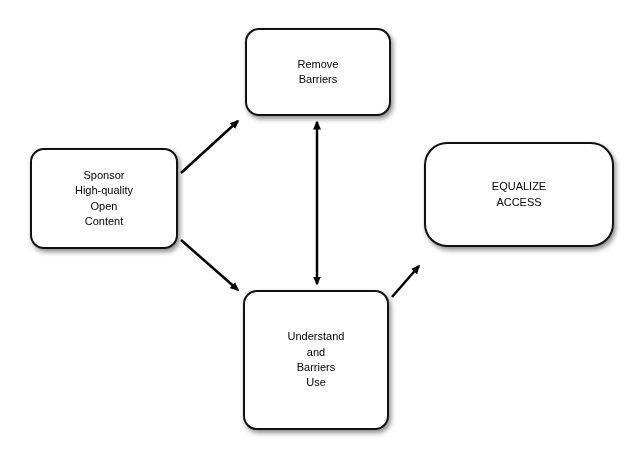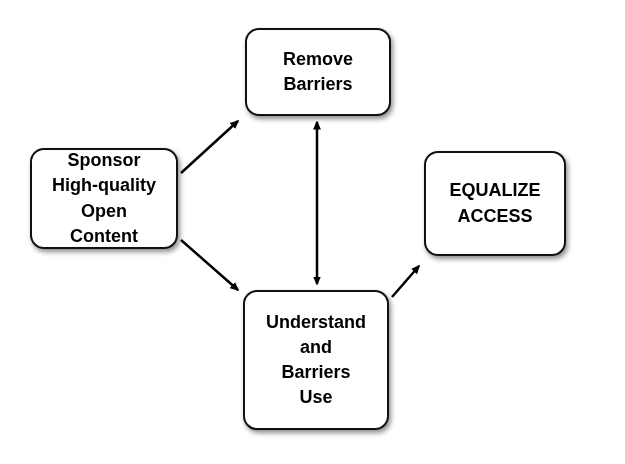--- a/index.html
+++ b/index.html
@@ -27,30 +27,30 @@
     position: absolute;
     box-sizing: border-box;
     background: #ffffff;
     border: 2.5px solid #111111;
     border-radius: 14px;
     box-shadow: 2px 3px 5px rgba(0,0,0,0.45);
     display: flex;
     align-items: center;
     justify-content: center;
     text-align: center;
-    font-weight: bold;
+    font-weight: normal;
     color: #000000;
-    font-size: 18px;
+    font-size: 11px;
     line-height: 1.4;
     white-space: pre-line;
     padding: 6px 10px;
   }
   .node-remove-barriers   { left: 245px; top: 28px;  width: 146px; height: 88px;  }
   .node-sponsor           { left: 30px;  top: 148px; width: 148px; height: 101px; }
-  .node-equalize-access   { left: 424px; top: 151px; width: 142px; height: 105px; }
+  .node-equalize-access   { left: 424px; top: 142px; width: 190px; height: 105px; border-radius: 23px; }
   .node-understand        { left: 243px; top: 290px; width: 146px; height: 140px; }
 </style>
 </head>
 <body>
 
 <div class="canvas">
 
   <svg class="arrow-layer" viewBox="0 0 625 464" xmlns="http://www.w3.org/2000/svg">
     <defs>
       <marker id="arrowhead" markerWidth="9" markerHeight="8" refX="7.5" refY="4" orient="auto" markerUnits="userSpaceOnUse">

